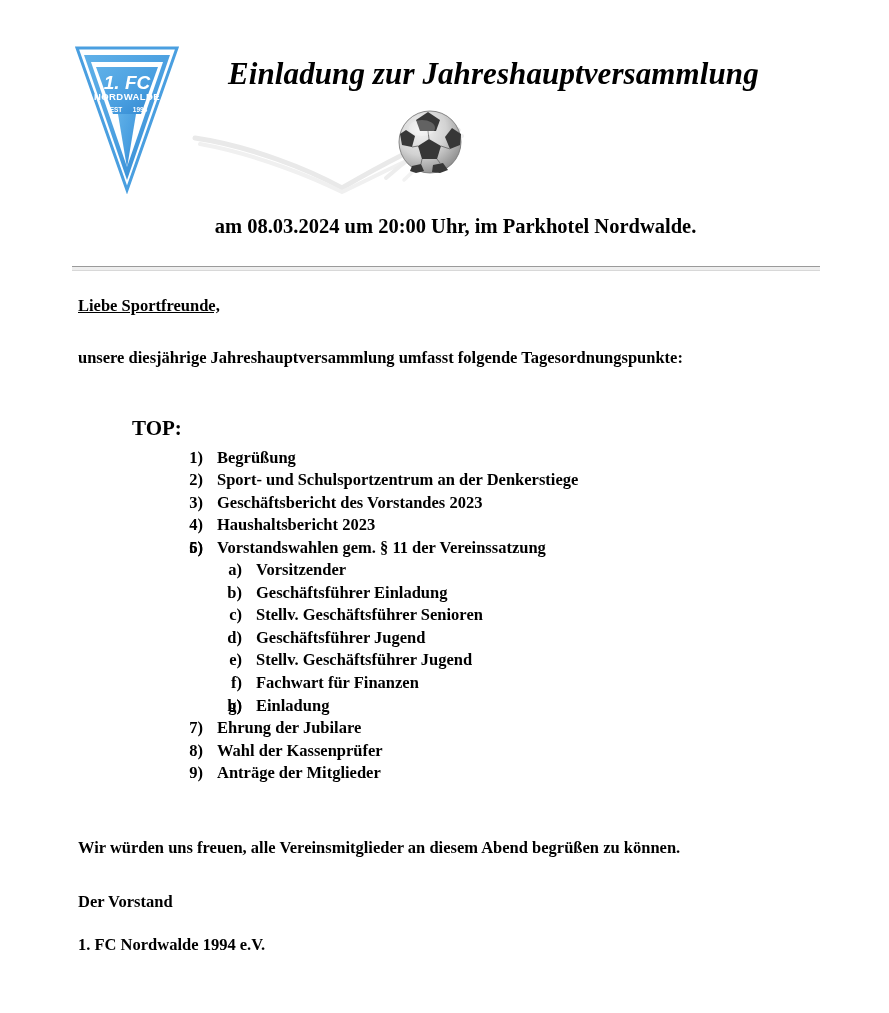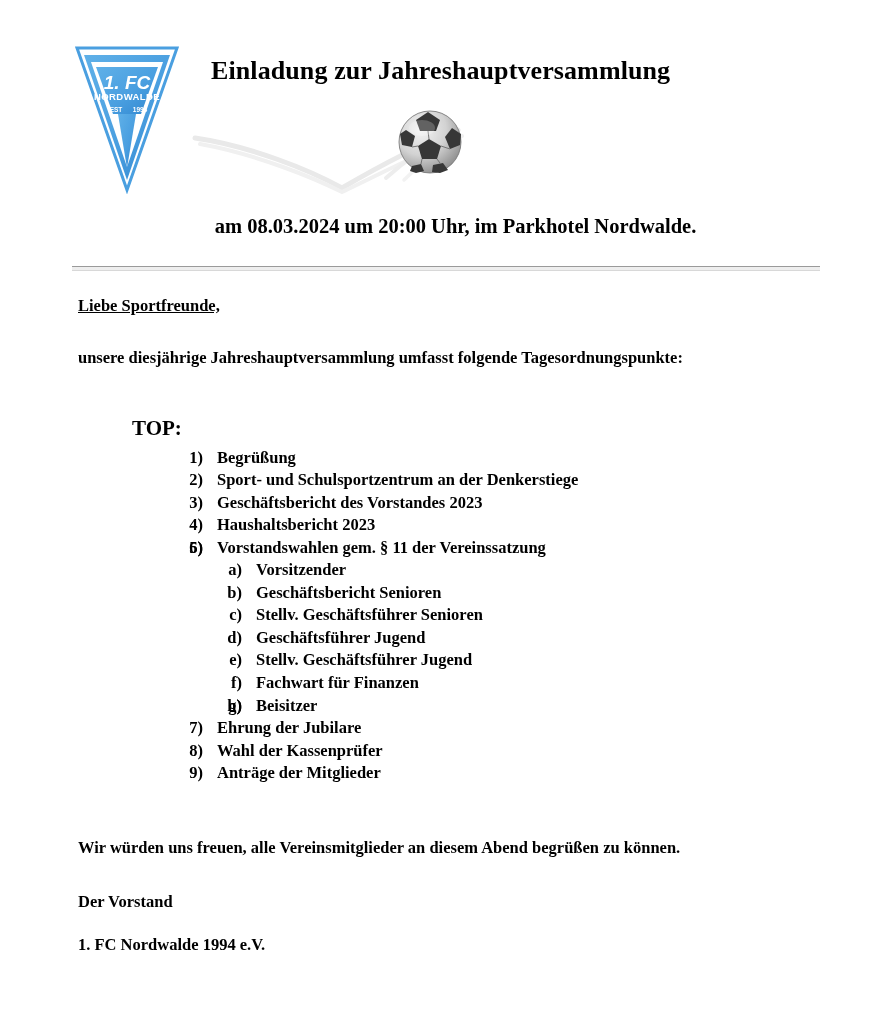--- a/index.html
+++ b/index.html
@@ -26,24 +26,25 @@
     position: absolute;
     left: 72px;
     top: 42px;
     width: 110px;
     height: 152px;
   }
   .logo svg { display: block; width: 110px; height: 152px; }
 
   .doc-title {
     position: absolute;
-    left: 211px;
+    left: 228px;
     top: 56px;
-    font-size: 26px;
-    font-weight: bold;
+    font-size: 31px;
+    font-weight: bold;
+    font-style: italic;
     letter-spacing: 0.1px;
     white-space: nowrap;
   }
 
   .ball-art {
     position: absolute;
     left: 190px;
     top: 100px;
     width: 300px;
     height: 95px;
@@ -235,27 +236,27 @@
   <div class="top-block">
     <div class="top-label">TOP:</div>
     <ol class="agenda" id="agenda-list">
         <li><span class="num">1)</span><span>Begrüßung</span></li>
         <li><span class="num">2)</span><span>Sport- und Schulsportzentrum an der Denkerstiege</span></li>
         <li><span class="num">3)</span><span>Geschäftsbericht des Vorstandes 2023</span></li>
         <li><span class="num">4)</span><span>Haushaltsbericht 2023</span></li>
         <li><span class="num">5)</span></li>
         <li><span class="num">6)</span><span>Vorstandswahlen gem. § 11 der Vereinssatzung</span><ol class="sub">
             <li><span class="num">a)</span><span>Vorsitzender</span></li>
-            <li><span class="num">b)</span><span>Geschäftsbericht Senioren</span></li>
+            <li><span class="num">b)</span><span>Geschäftsführer Einladung</span></li>
             <li><span class="num">c)</span><span>Stellv. Geschäftsführer Senioren</span></li>
             <li><span class="num">d)</span><span>Geschäftsführer Jugend</span></li>
             <li><span class="num">e)</span><span>Stellv. Geschäftsführer Jugend</span></li>
             <li><span class="num">f)</span><span>Fachwart für Finanzen</span></li>
             <li><span class="num">g)</span></li>
-            <li><span class="num">h)</span><span>Beisitzer</span></li>
+            <li><span class="num">h)</span><span>Einladung</span></li>
           </ol></li>
         <li><span class="num">7)</span><span>Ehrung der Jubilare</span></li>
         <li><span class="num">8)</span><span>Wahl der Kassenprüfer</span></li>
         <li><span class="num">9)</span><span>Anträge der Mitglieder</span></li>
       </ol>
   </div>
 
   <div class="closing">
     <p class="para">Wir würden uns freuen, alle Vereinsmitglieder an diesem Abend begrüßen zu können.</p>
     <p class="para sign1">Der Vorstand</p>

